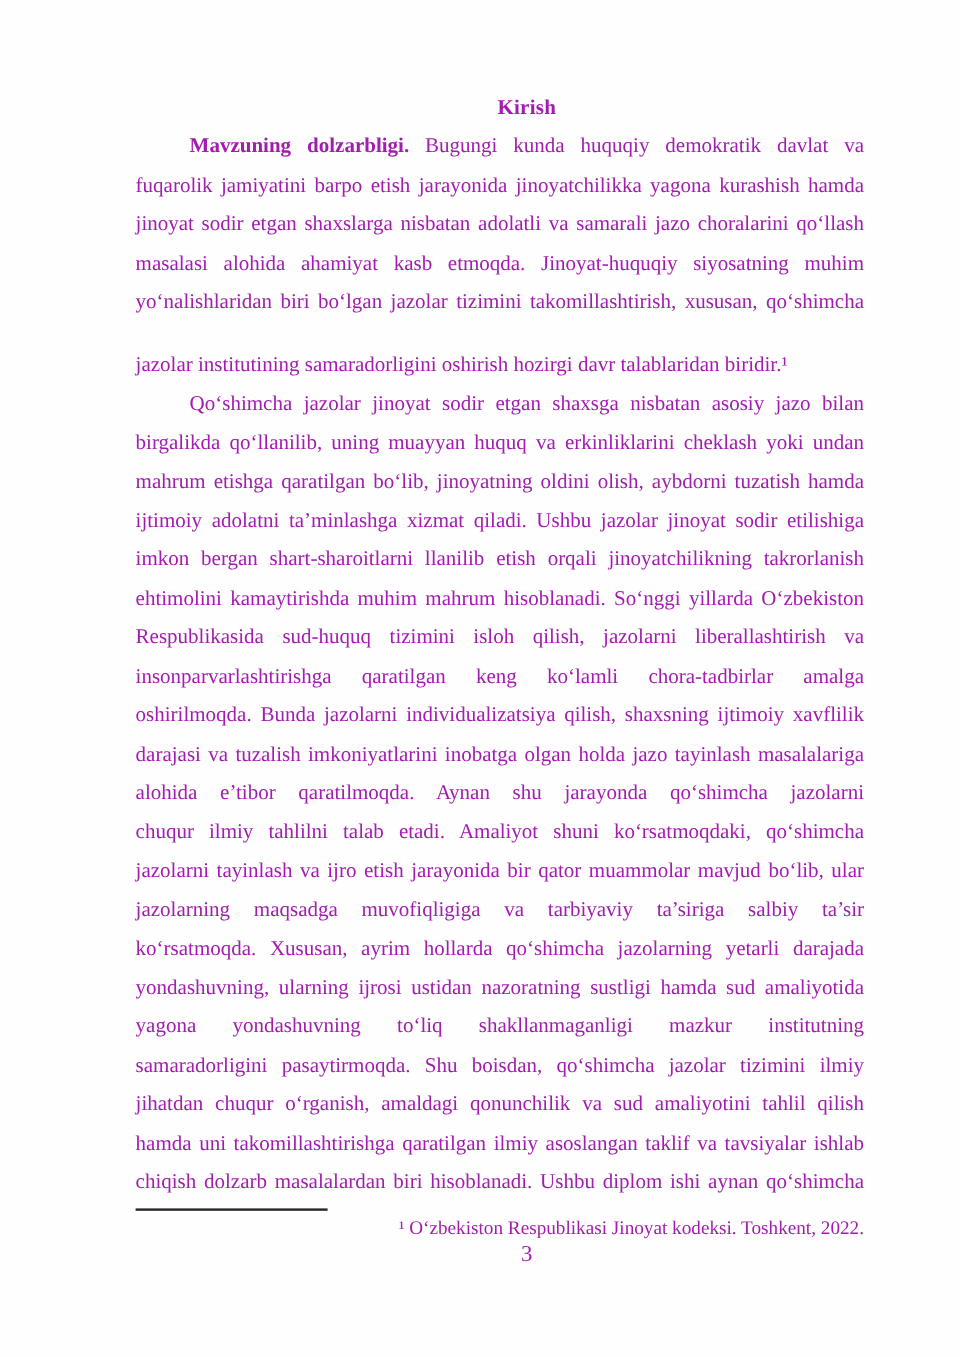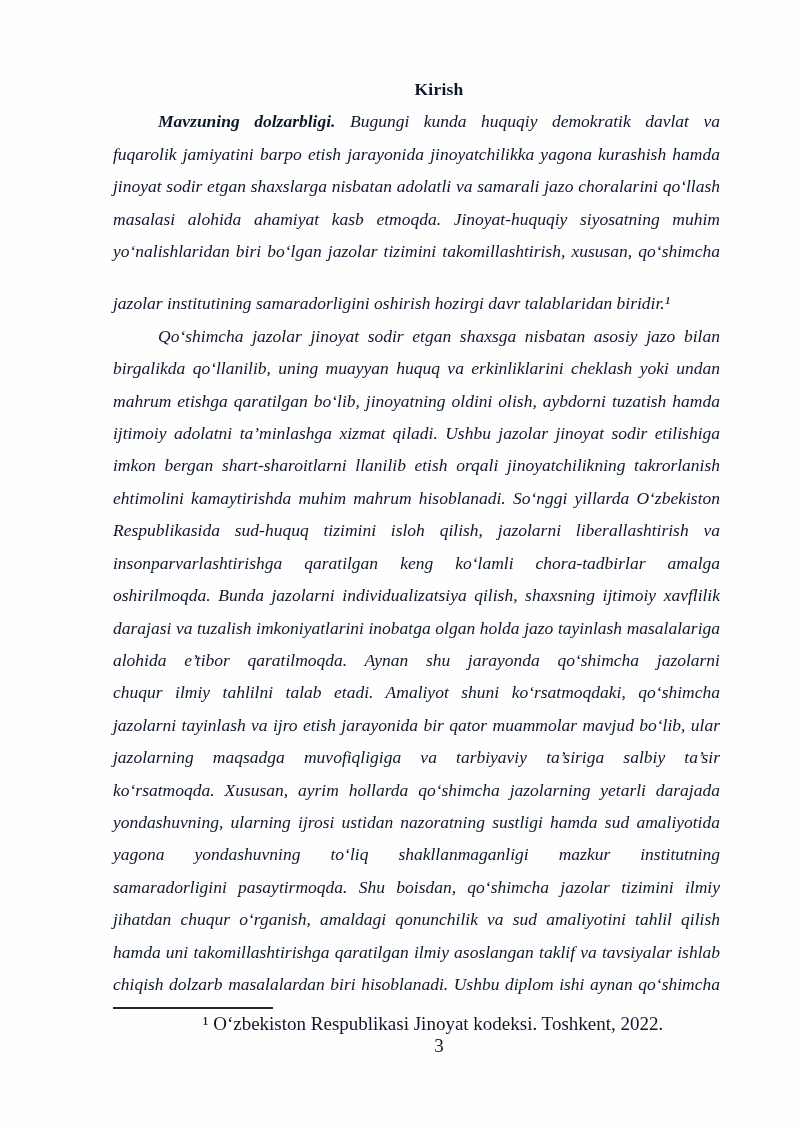--- a/index.html
+++ b/index.html
@@ -7,40 +7,39 @@
     padding: 0;
     background: #ffffff;
   }
   .doc-page {
     position: relative;
     width: 800px;
     height: 1131px;
     background: #fefefe;
     box-sizing: border-box;
     padding: 73px 80px 0 113px;
-    color: #0f172a;
+    color: #a21caf;
     font-family: "Liberation Serif", "DejaVu Serif", serif;
     font-size: 17.5px;
     line-height: 32.4px;
     overflow: hidden;
   }
   .doc-title {
     text-align: center;
     text-indent: 45px; 
     font-weight: bold;
     letter-spacing: 0.2px;
   }
   .para {
     margin: 0;
   }
   .line {
     text-align: justify;
     text-align-last: justify;
     white-space: normal;
-    font-style: italic;
   }
   .line.first {
     text-indent: 45px;
   }
   .line.para-end {
     text-align-last: left;
     margin-top: 20px;
   }
   .lead-bold {
     font-weight: bold;
@@ -49,24 +48,24 @@
     margin-top: 7px;
   }
   .footnote-sep {
     width: 160px;
     height: 0;
     border: none;
     border-top: 2px solid #262626;
     margin: 0 0 5px 0;
   }
   .footnote-text {
-    font-size: 19px;
+    font-size: 16px;
     line-height: 19px;
     text-indent: 33px;
-    text-align: center;
+    text-align: right;
   }
   .page-number {
     text-align: center;
     text-indent: 45px; 
     font-size: 19px;
     line-height: 24px;
     margin-top: 1px;
   }
 </style>
 </head>

